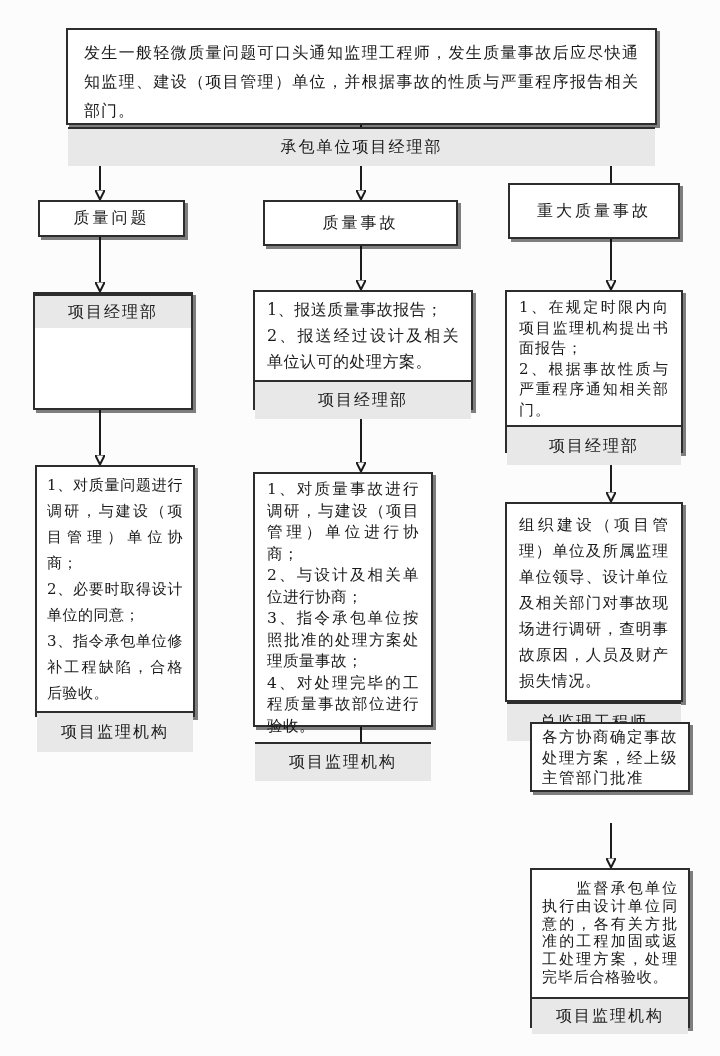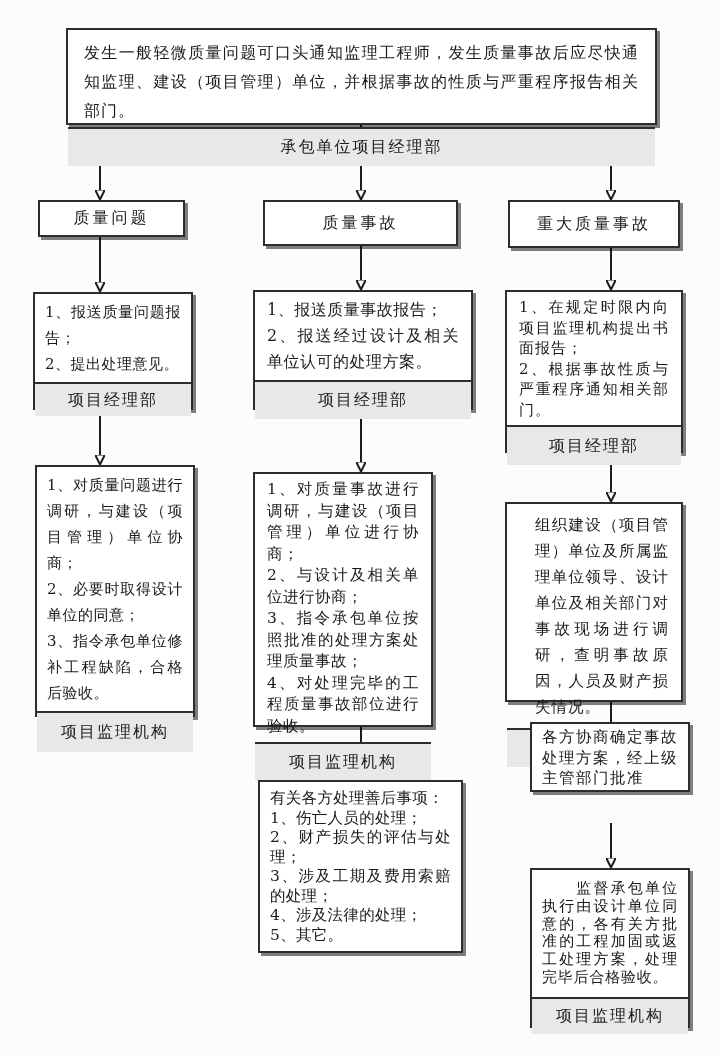--- a/index.html
+++ b/index.html
@@ -46,21 +46,21 @@
     flex-direction:row;display:flex;
     font-size:16px;letter-spacing:3px;
   }
   
   .b-top .box-body{padding:8px 16px 2px;font-size:16px;line-height:29px;letter-spacing:1px;}
   .b-l1 .box-body,.b-l2 .box-body{padding:5px 10px;font-size:15px;line-height:26px;letter-spacing:.5px;}
   .b-m1 .box-body{padding:5px 12px;font-size:16px;line-height:26px;letter-spacing:.5px;}
   .b-m2 .box-body{padding:5px 12px;font-size:15.5px;line-height:21.5px;letter-spacing:.5px;}
   .b-m3 .box-body{padding:7px 10px;font-size:15.5px;line-height:19.5px;letter-spacing:.3px;}
   .b-r1 .box-body{padding:5px 12px;font-size:15px;line-height:20.5px;letter-spacing:1px;}
-  .b-r2 .box-body{padding:8px 12px;font-size:15.5px;line-height:26px;letter-spacing:1px;margin-left:16px;}
+  .b-r2 .box-body{padding:8px 12px;font-size:15.5px;line-height:26px;letter-spacing:1px;}
   .b-r3 .box-body{padding:3px 10px;font-size:15.5px;line-height:20.5px;letter-spacing:1.5px;}
   .b-r4 .box-body{padding:10px 10px;font-size:15px;line-height:17.8px;letter-spacing:.8px;}
 </style>
 </head>
 <body>
 
 <div class="canvas">
 
   <svg class="connectors" viewBox="0 0 720 1056">
     <defs>
@@ -87,55 +87,45 @@
     <span>质量问题</span>
   </div>
 
   <div class="box b-top" style="left:66px;top:28px;width:591px;height:97px">
     <div class="box-body">发生一般轻微质量问题可口头通知监理工程师，发生质量事故后应尽快通知监理、建设（项目管理）单位，并根据事故的性质与严重程序报告相关部门。</div>
     <div class="box-footer" style="height:37px">承包单位项目经理部</div>
   </div>
   <div class="box header-box" style="left:263px;top:200px;width:195px;height:46px">
     <span>质量事故</span>
   </div>
-  <div class="box header-box" style="left:508px;top:200px;width:172px;height:48px">
+  <div class="box header-box" style="left:508px;top:183px;width:172px;height:56px">
     <span>重大质量事故</span>
   </div>
 
   <div class="box b-l1" style="left:33px;top:292px;width:160px;height:118px">
-    <div class="box-body">1、报送质量问题报告；
-2、提出处理意见。</div>
     <div class="box-footer" style="height:32px">项目经理部</div>
   </div>
   <div class="box b-l2" style="left:35px;top:465px;width:160px;height:252px">
     <div class="box-body">1、对质量问题进行调研，与建设（项目管理）单位协商；
 2、必要时取得设计单位的同意；
 3、指令承包单位修补工程缺陷，合格后验收。</div>
     <div class="box-footer" style="height:39px">项目监理机构</div>
   </div>
 
   <div class="box b-m1" style="left:253px;top:290px;width:220px;height:120px">
     <div class="box-body">1、报送质量事故报告；
 2、报送经过设计及相关单位认可的处理方案。</div>
     <div class="box-footer" style="height:37px">项目经理部</div>
   </div>
   <div class="box b-m2" style="left:253px;top:472px;width:180px;height:255px">
     <div class="box-body">1、对质量事故进行调研，与建设（项目管理）单位进行协商；
 2、与设计及相关单位进行协商；
 3、指令承包单位按照批准的处理方案处理质量事故；
 4、对处理完毕的工程质量事故部位进行验收。</div>
     <div class="box-footer" style="height:37px">项目监理机构</div>
-  </div>
-  <div class="box b-m3" style="left:258px;top:780px;width:205px;height:173px">
-    <div class="box-body">有关各方处理善后事项：
-1、伤亡人员的处理；
-2、财产损失的评估与处理；
-3、涉及工期及费用索赔的处理；
-4、涉及法律的处理；
-5、其它。</div>
   </div>
 
   <div class="box b-r1" style="left:505px;top:290px;width:178px;height:163px">
     <div class="box-body">1、在规定时限内向项目监理机构提出书面报告；
 2、根据事故性质与严重程序通知相关部门。</div>
     <div class="box-footer" style="height:38px">项目经理部</div>
   </div>
   <div class="box b-r2" style="left:505px;top:502px;width:178px;height:200px">
     <div class="box-body">组织建设（项目管理）单位及所属监理单位领导、设计单位及相关部门对事故现场进行调研，查明事故原因，人员及财产损失情况。</div>
     <div class="box-footer" style="height:37px">总监理工程师</div>

